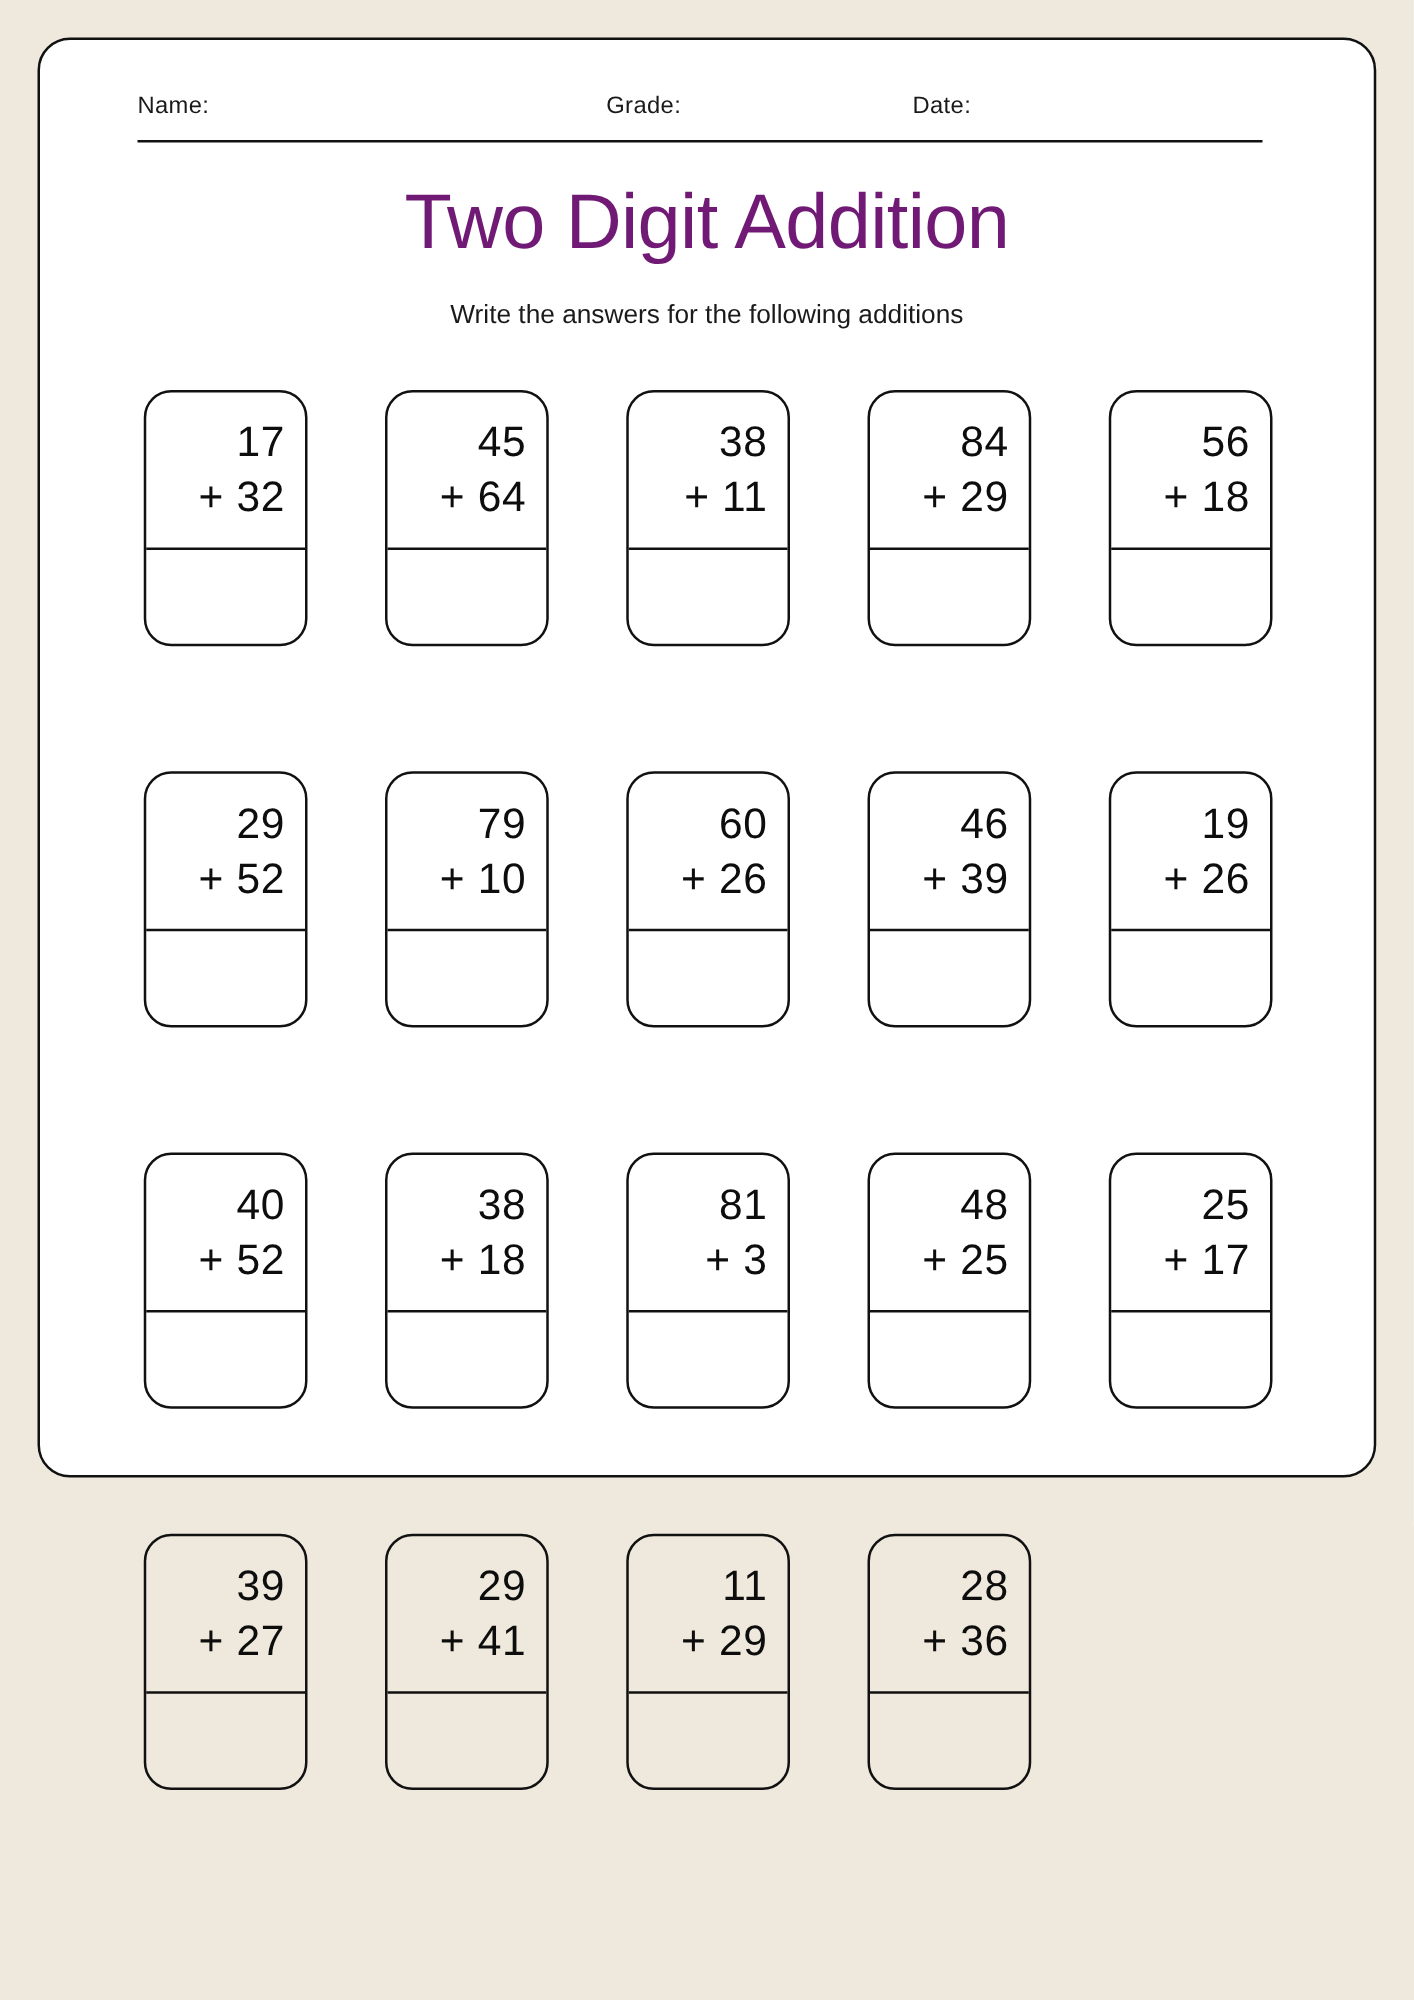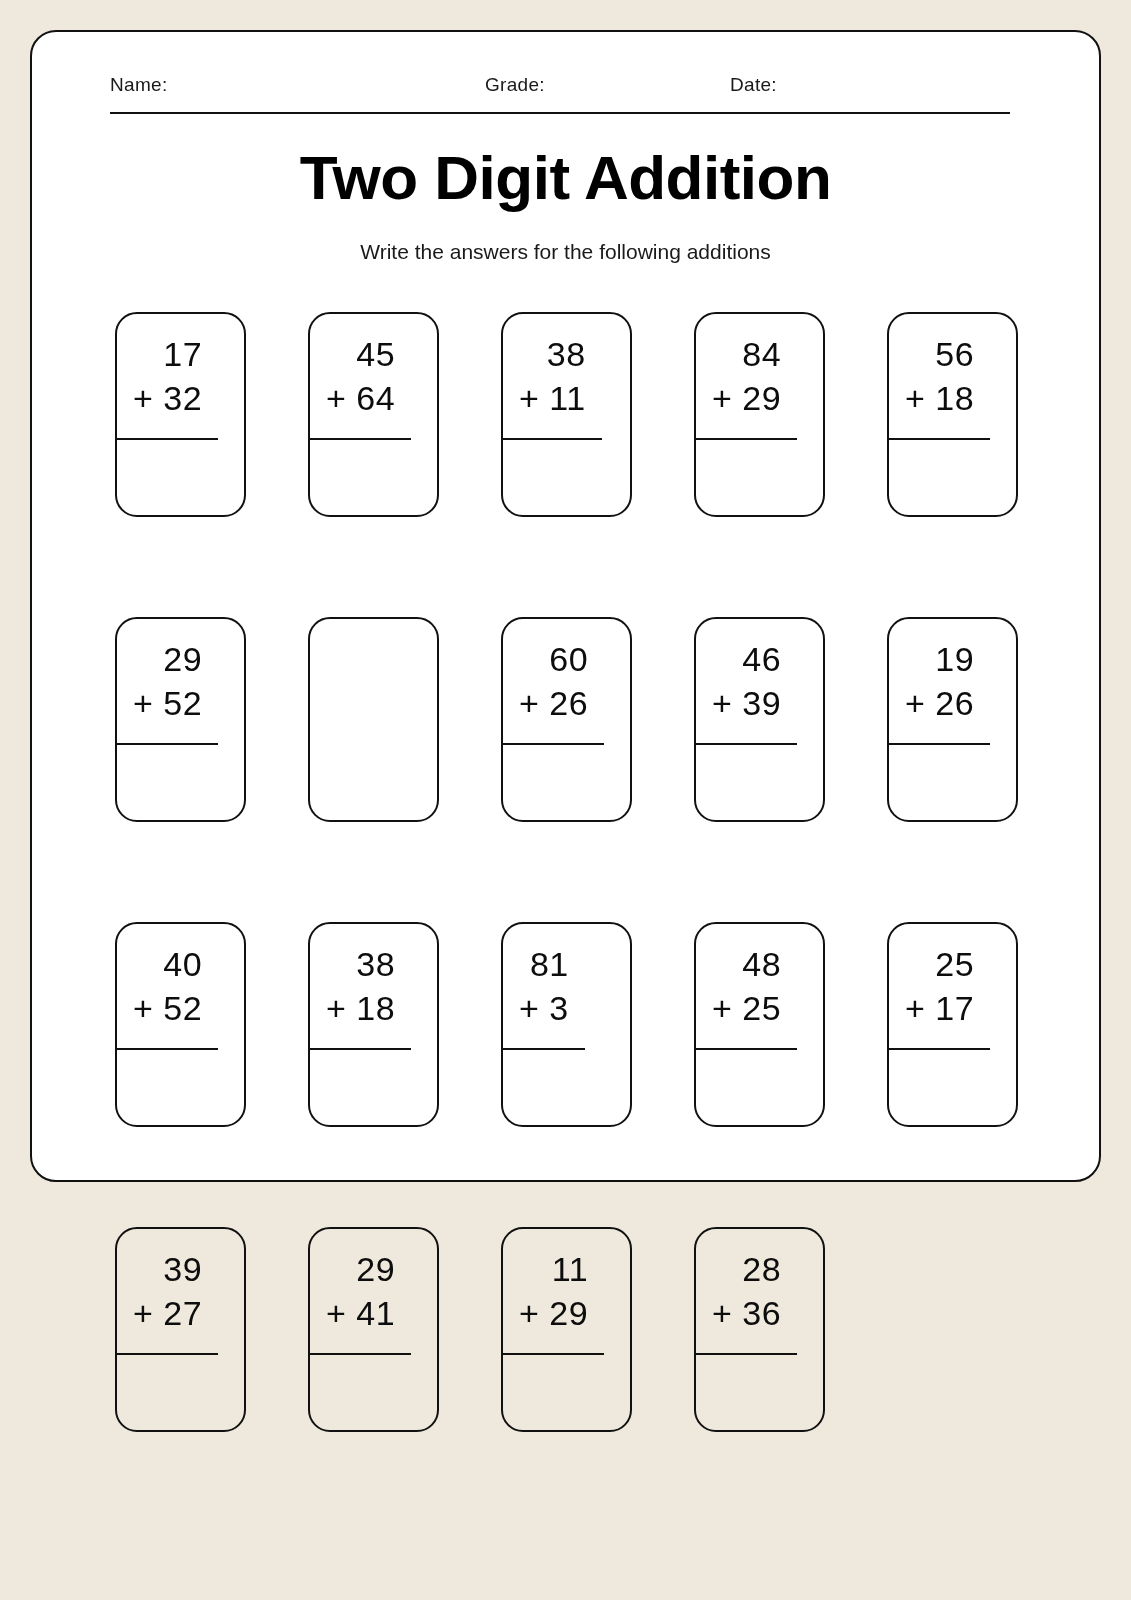--- a/index.html
+++ b/index.html
@@ -48,22 +48,22 @@
     height: 2px;
     background: #111111;
   }
   .title {
     position: absolute;
     left: 0;
     top: 110px;
     width: 100%;
     text-align: center;
     font-size: 62px;
-    font-weight: bold;
-    color: #000000;
+    font-weight: normal;
+    color: #701a75;
     letter-spacing: -0.5px;
   }
   .subtitle {
     position: absolute;
     left: 0;
     top: 208px;
     width: 100%;
     text-align: center;
     font-size: 21px;
     color: #1a1a1a;
@@ -83,20 +83,21 @@
     display: flex;
     justify-content: center;
   }
   .problem {
     width: 131px;
     height: 205px;
     border: 2px solid #111111;
     border-radius: 22px;
     box-sizing: border-box;
     display: flex;
+    flex-direction: column;
   }
   .operands {
     height: 126px;
     box-sizing: border-box;
     border-bottom: 2px solid #111111;
     padding: 18px 16px 0 16px;
     display: flex;
     flex-direction: column;
     align-items: flex-end;
     justify-content: flex-start;
@@ -190,20 +191,24 @@
         <div class="operands">
           <div class="top-num">29</div>
           <div class="bottom-num">+ 52</div>
         </div>
         <div class="answer-box"></div>
       </div>
     </div>
 
     <div class="cell">
       <div class="problem">
+        <div class="operands">
+          <div class="top-num">79</div>
+          <div class="bottom-num">+ 10</div>
+        </div>
         <div class="answer-box"></div>
       </div>
     </div>
 
     <div class="cell">
       <div class="problem">
         <div class="operands">
           <div class="top-num">60</div>
           <div class="bottom-num">+ 26</div>
         </div>

